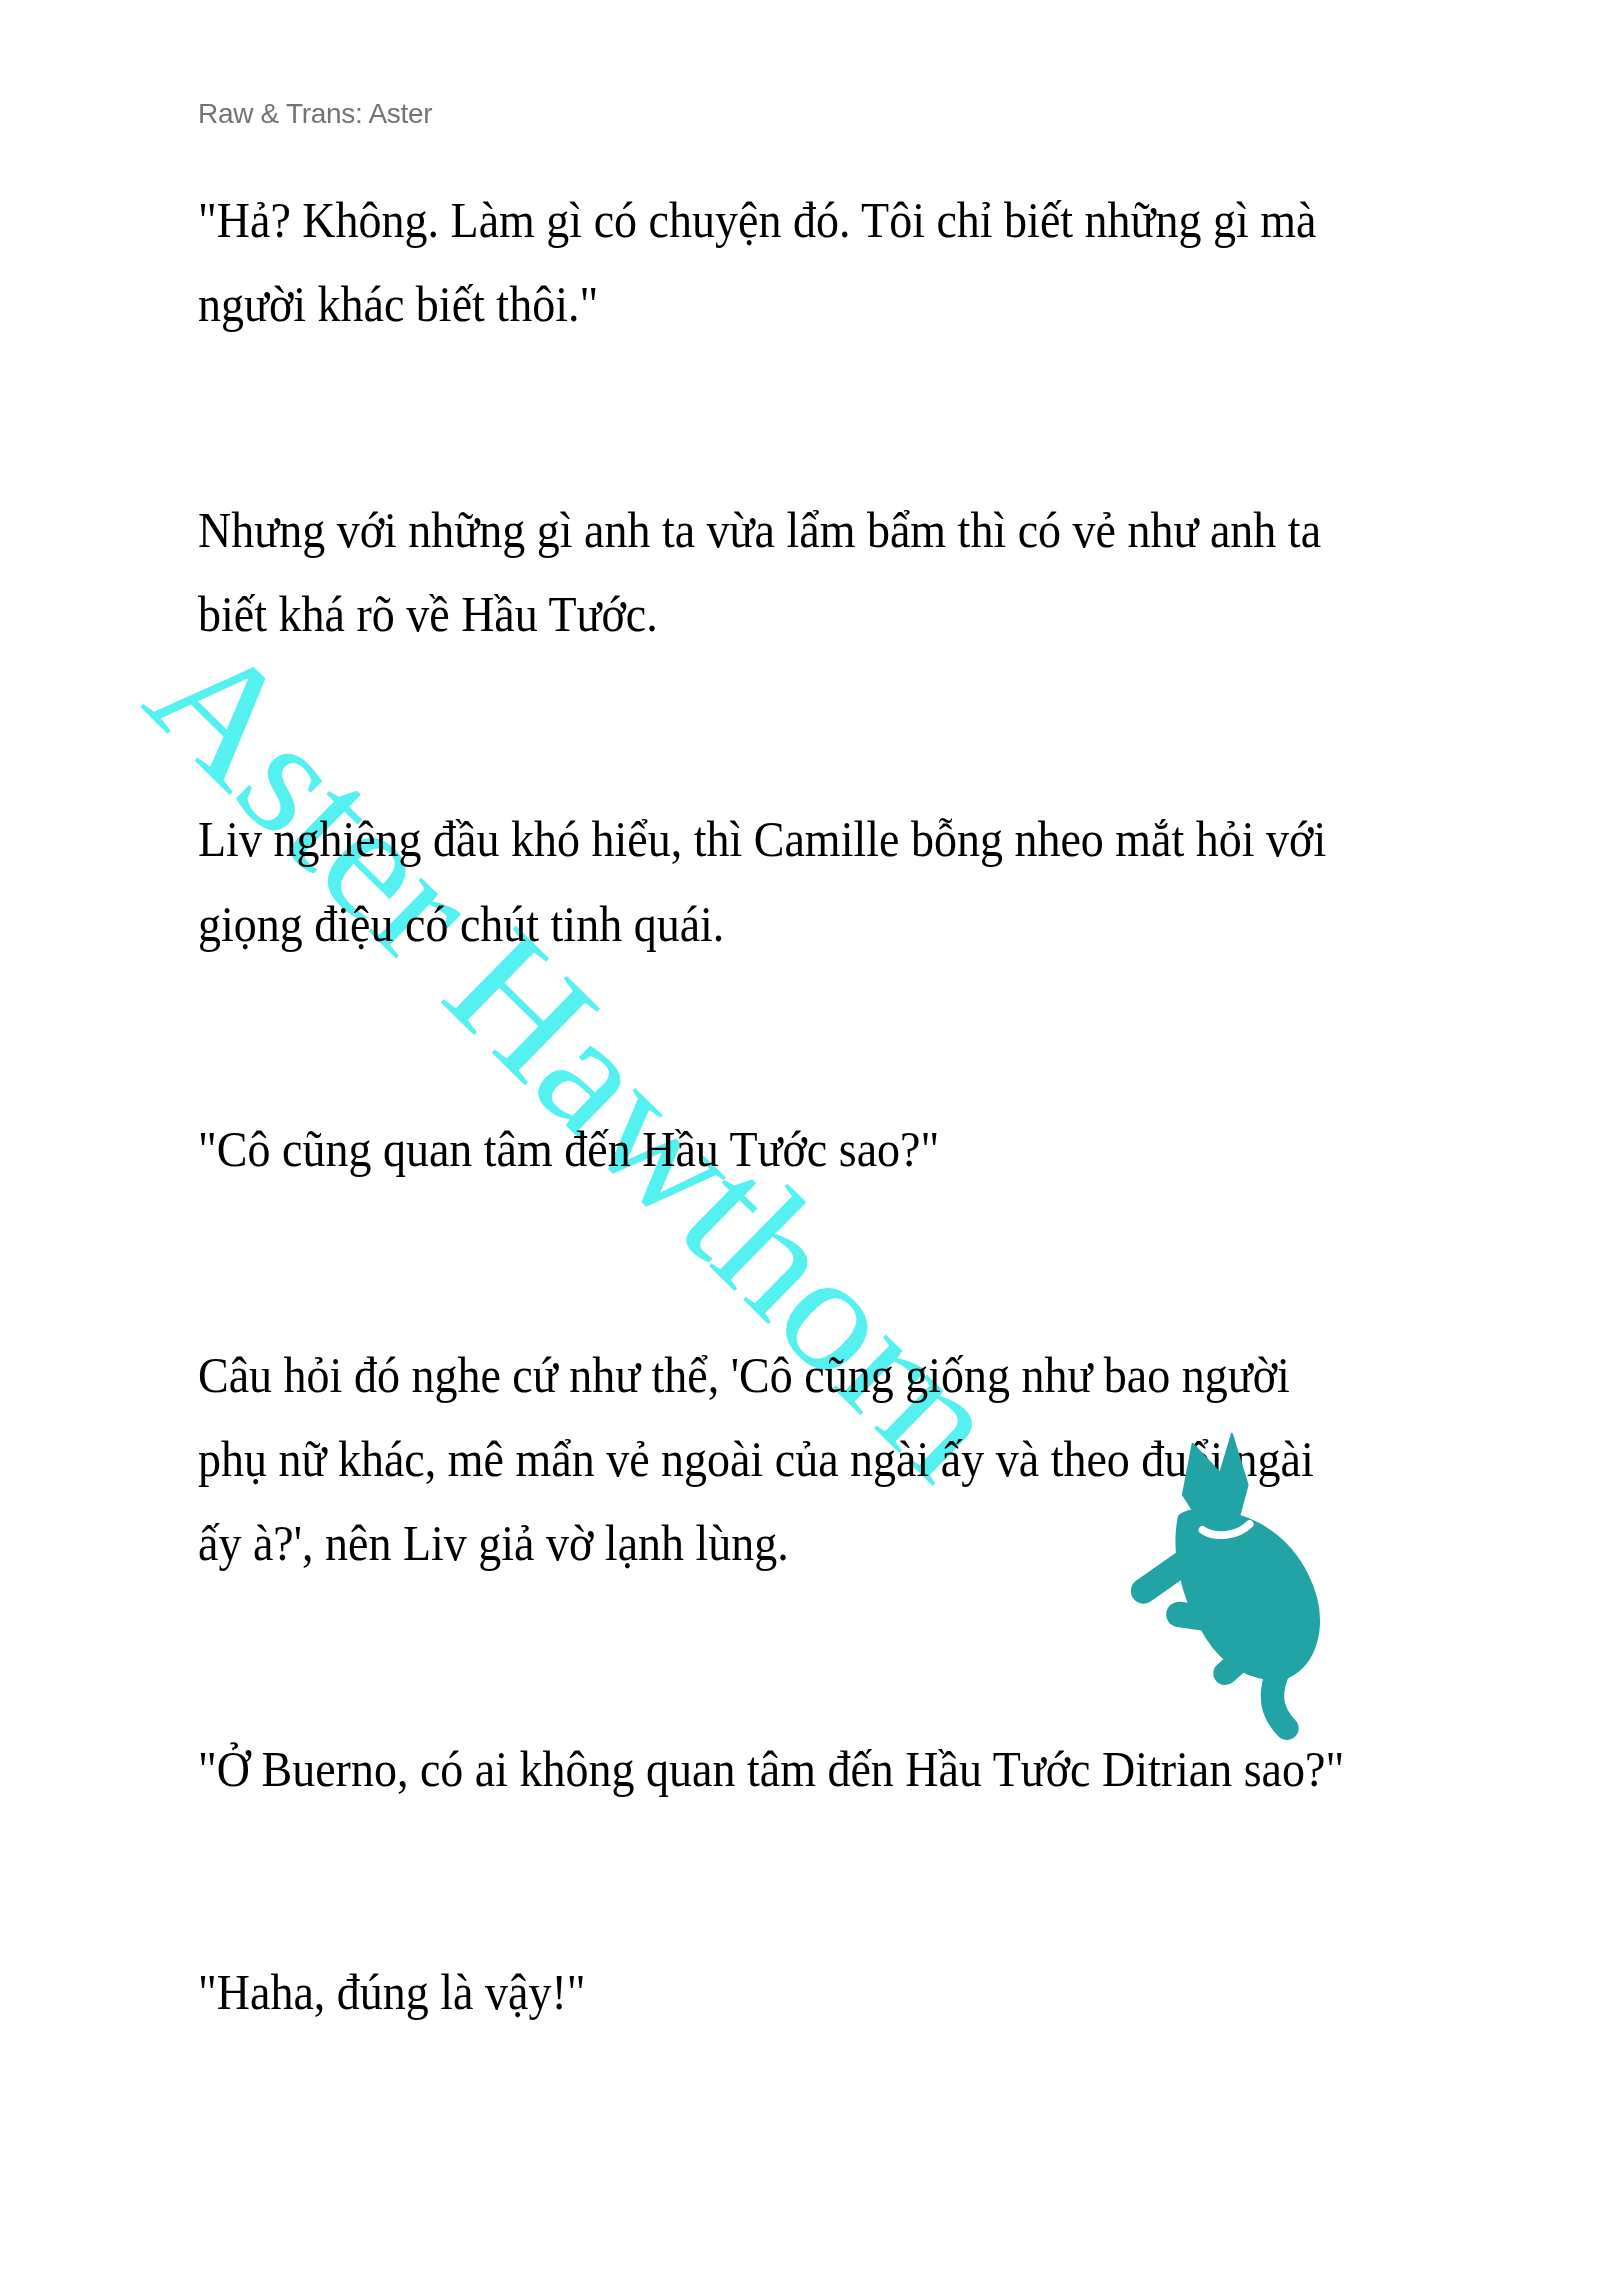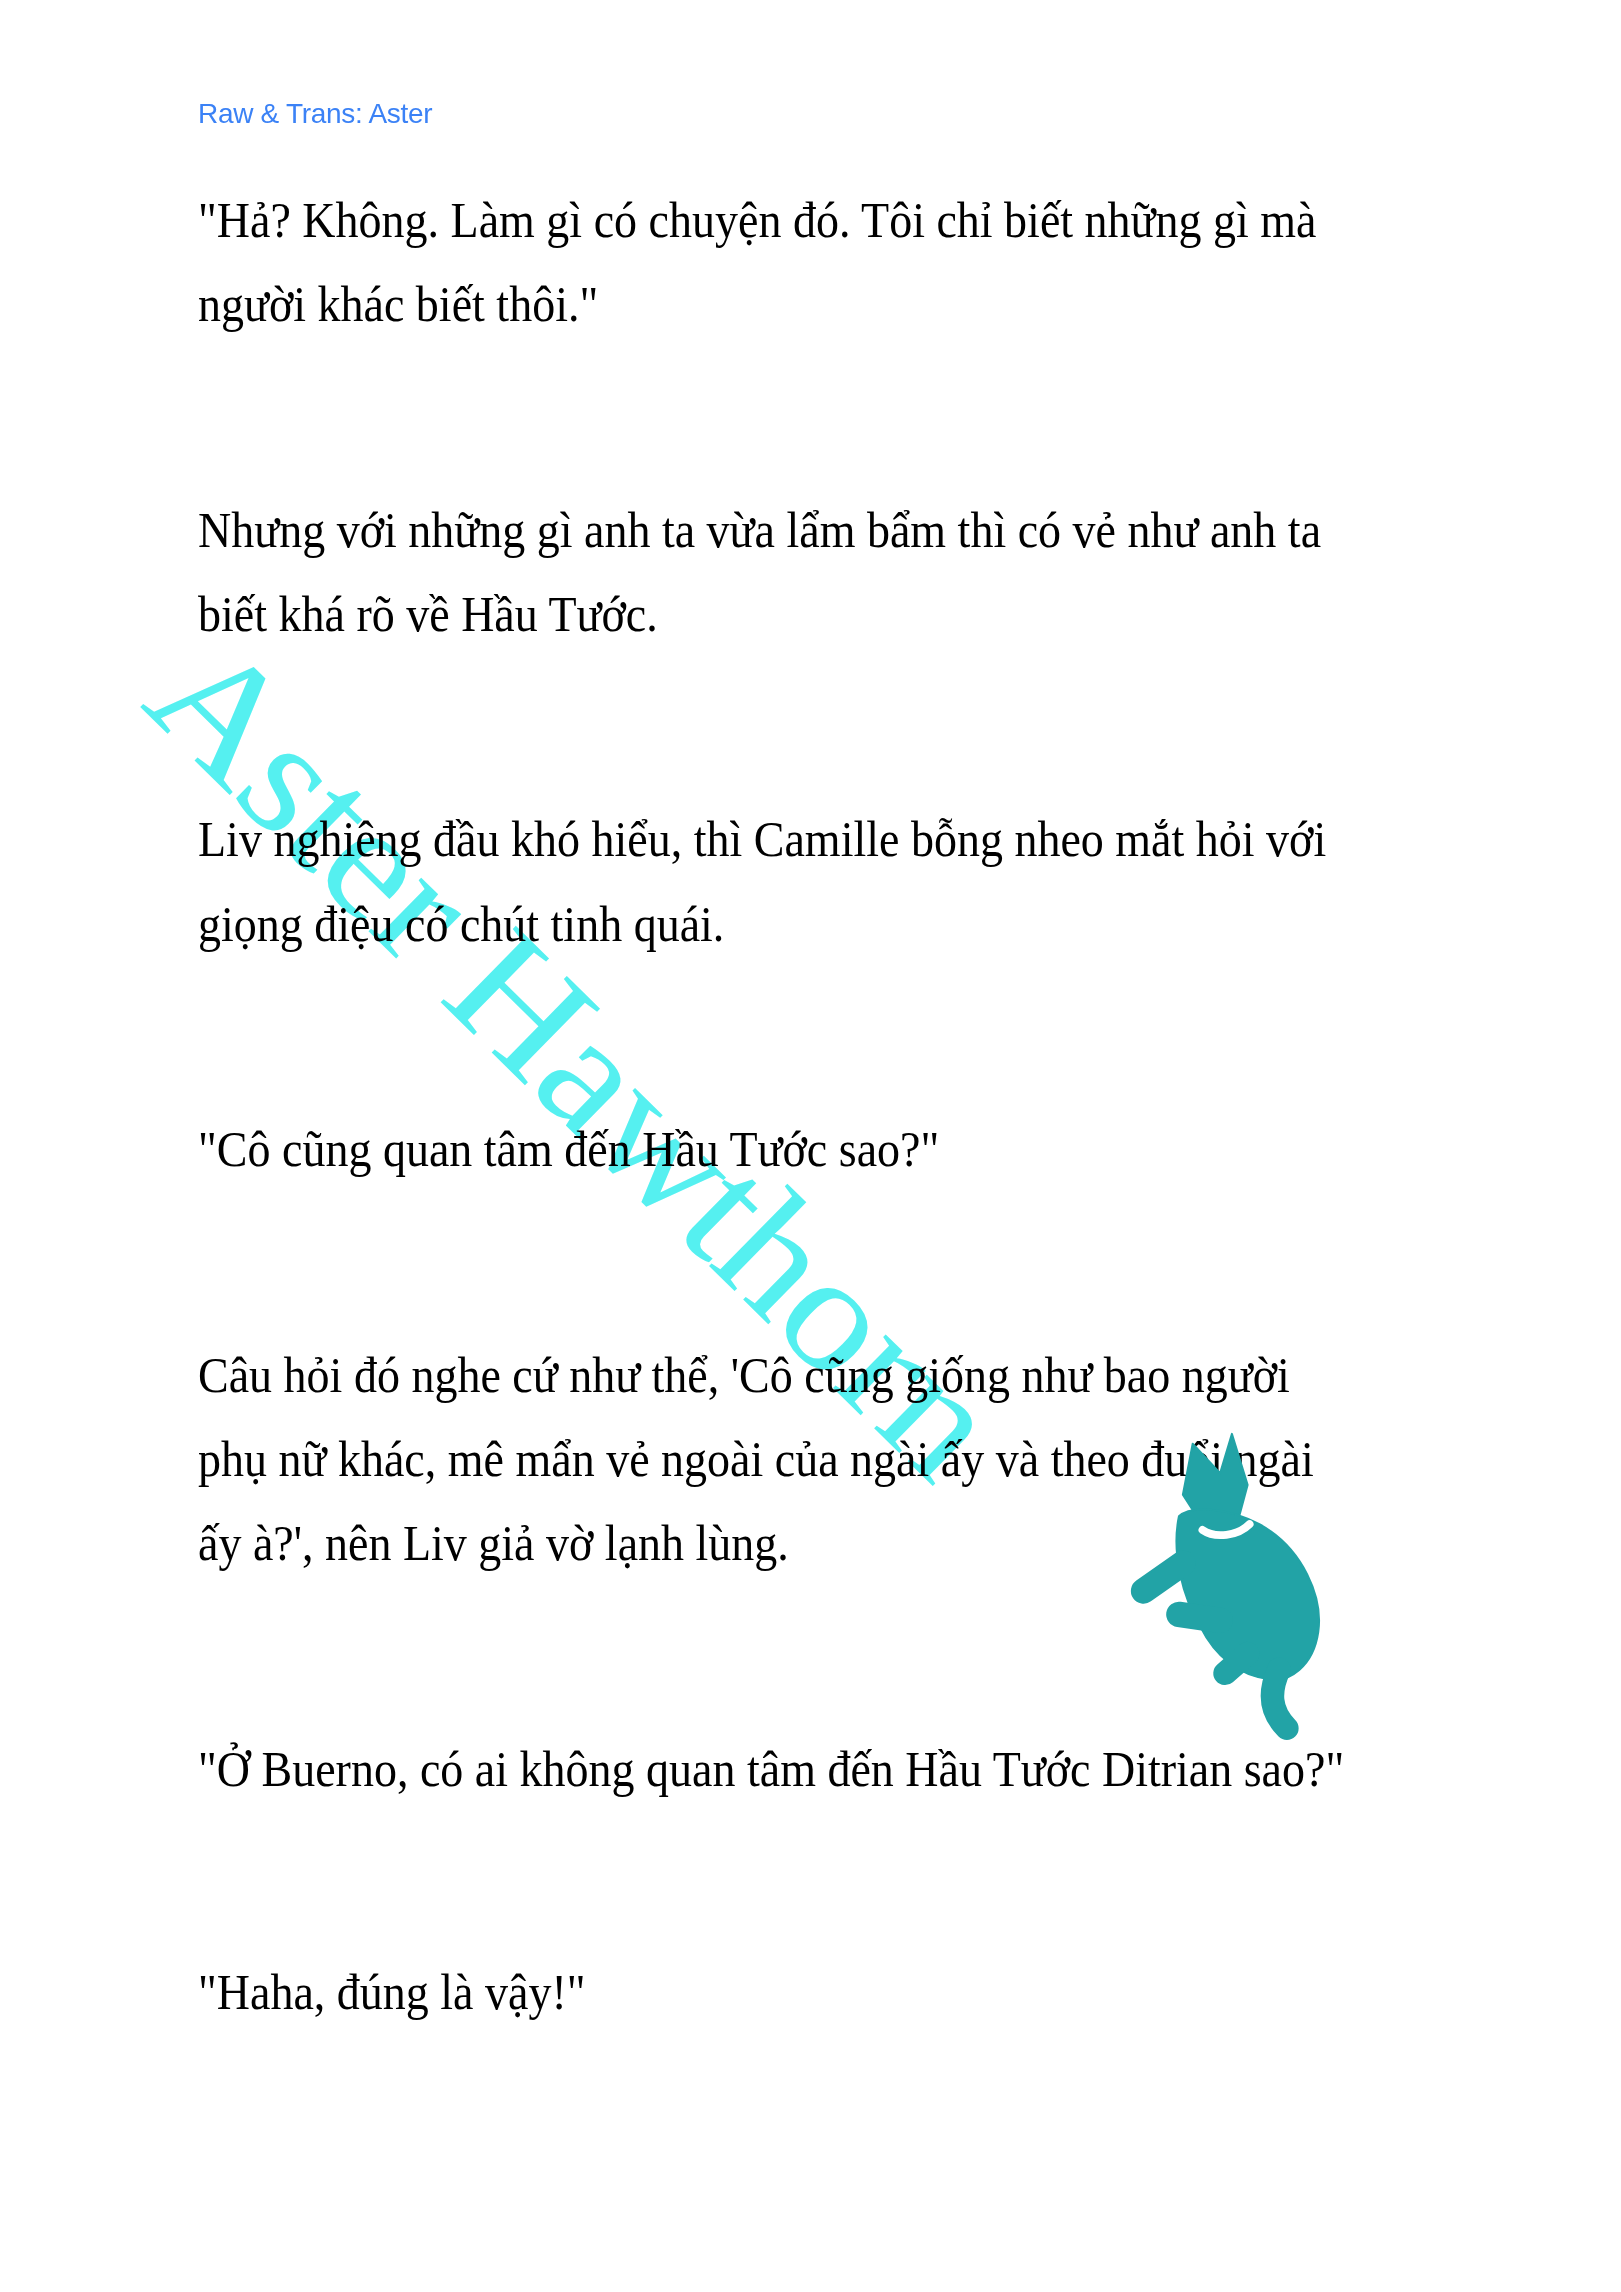--- a/index.html
+++ b/index.html
@@ -1,20 +1,20 @@
 <!DOCTYPE html>
 <html><head>
   <meta charset="utf-8">
   <style>
     html, body { margin: 0; padding: 0; background: #ffffff; }
     body { width: 1621px; height: 2293px; position: relative; overflow: hidden; }
     .page { position: absolute; inset: 0; background: #ffffff; }
     .header {
       position: absolute; left: 198px; top: 98px;
-      font-family: "Liberation Sans", sans-serif; font-size: 28px; color: #3b82f6;
+      font-family: "Liberation Sans", sans-serif; font-size: 28px; color: #737373;
       letter-spacing: -0.3px;
     }
     .line {
       position: absolute; left: 198px;
       font-family: "Liberation Serif", serif; font-size: 46px; color: #000;
       white-space: nowrap; line-height: 1;
       transform: scaleY(1.08); transform-origin: left top;
     }
     .watermark {
       position: absolute; left: 235px; top: 608px;

